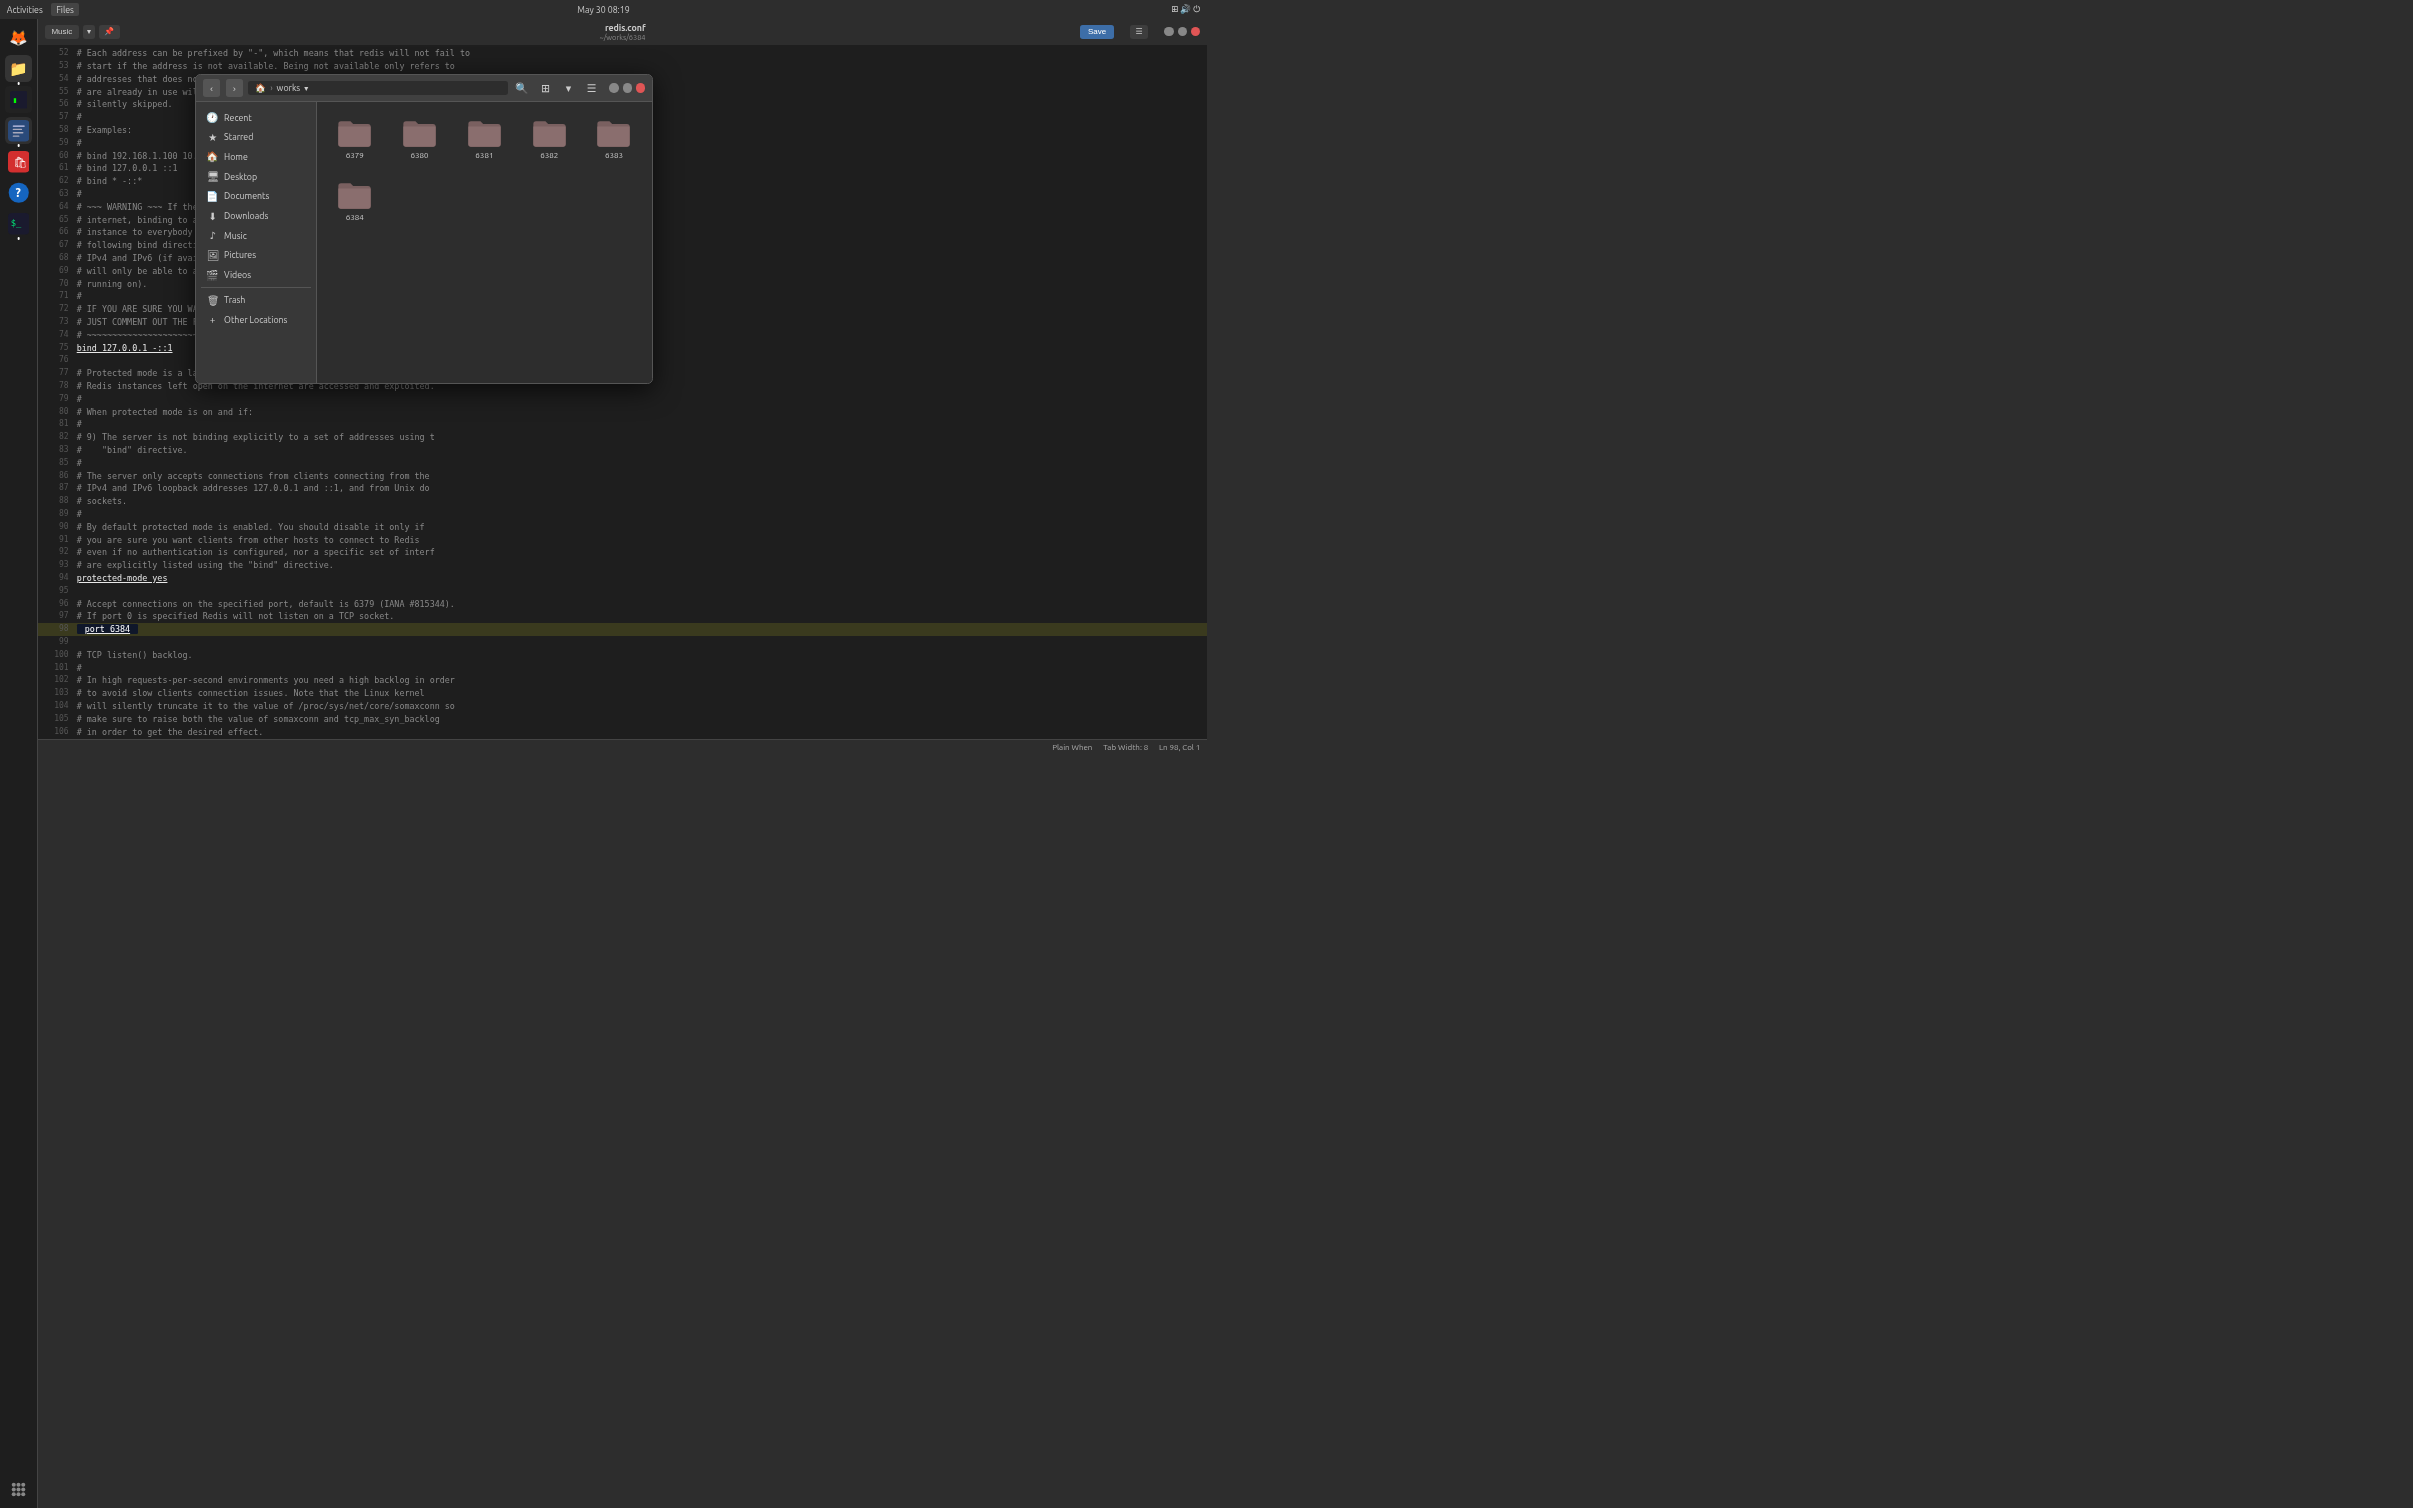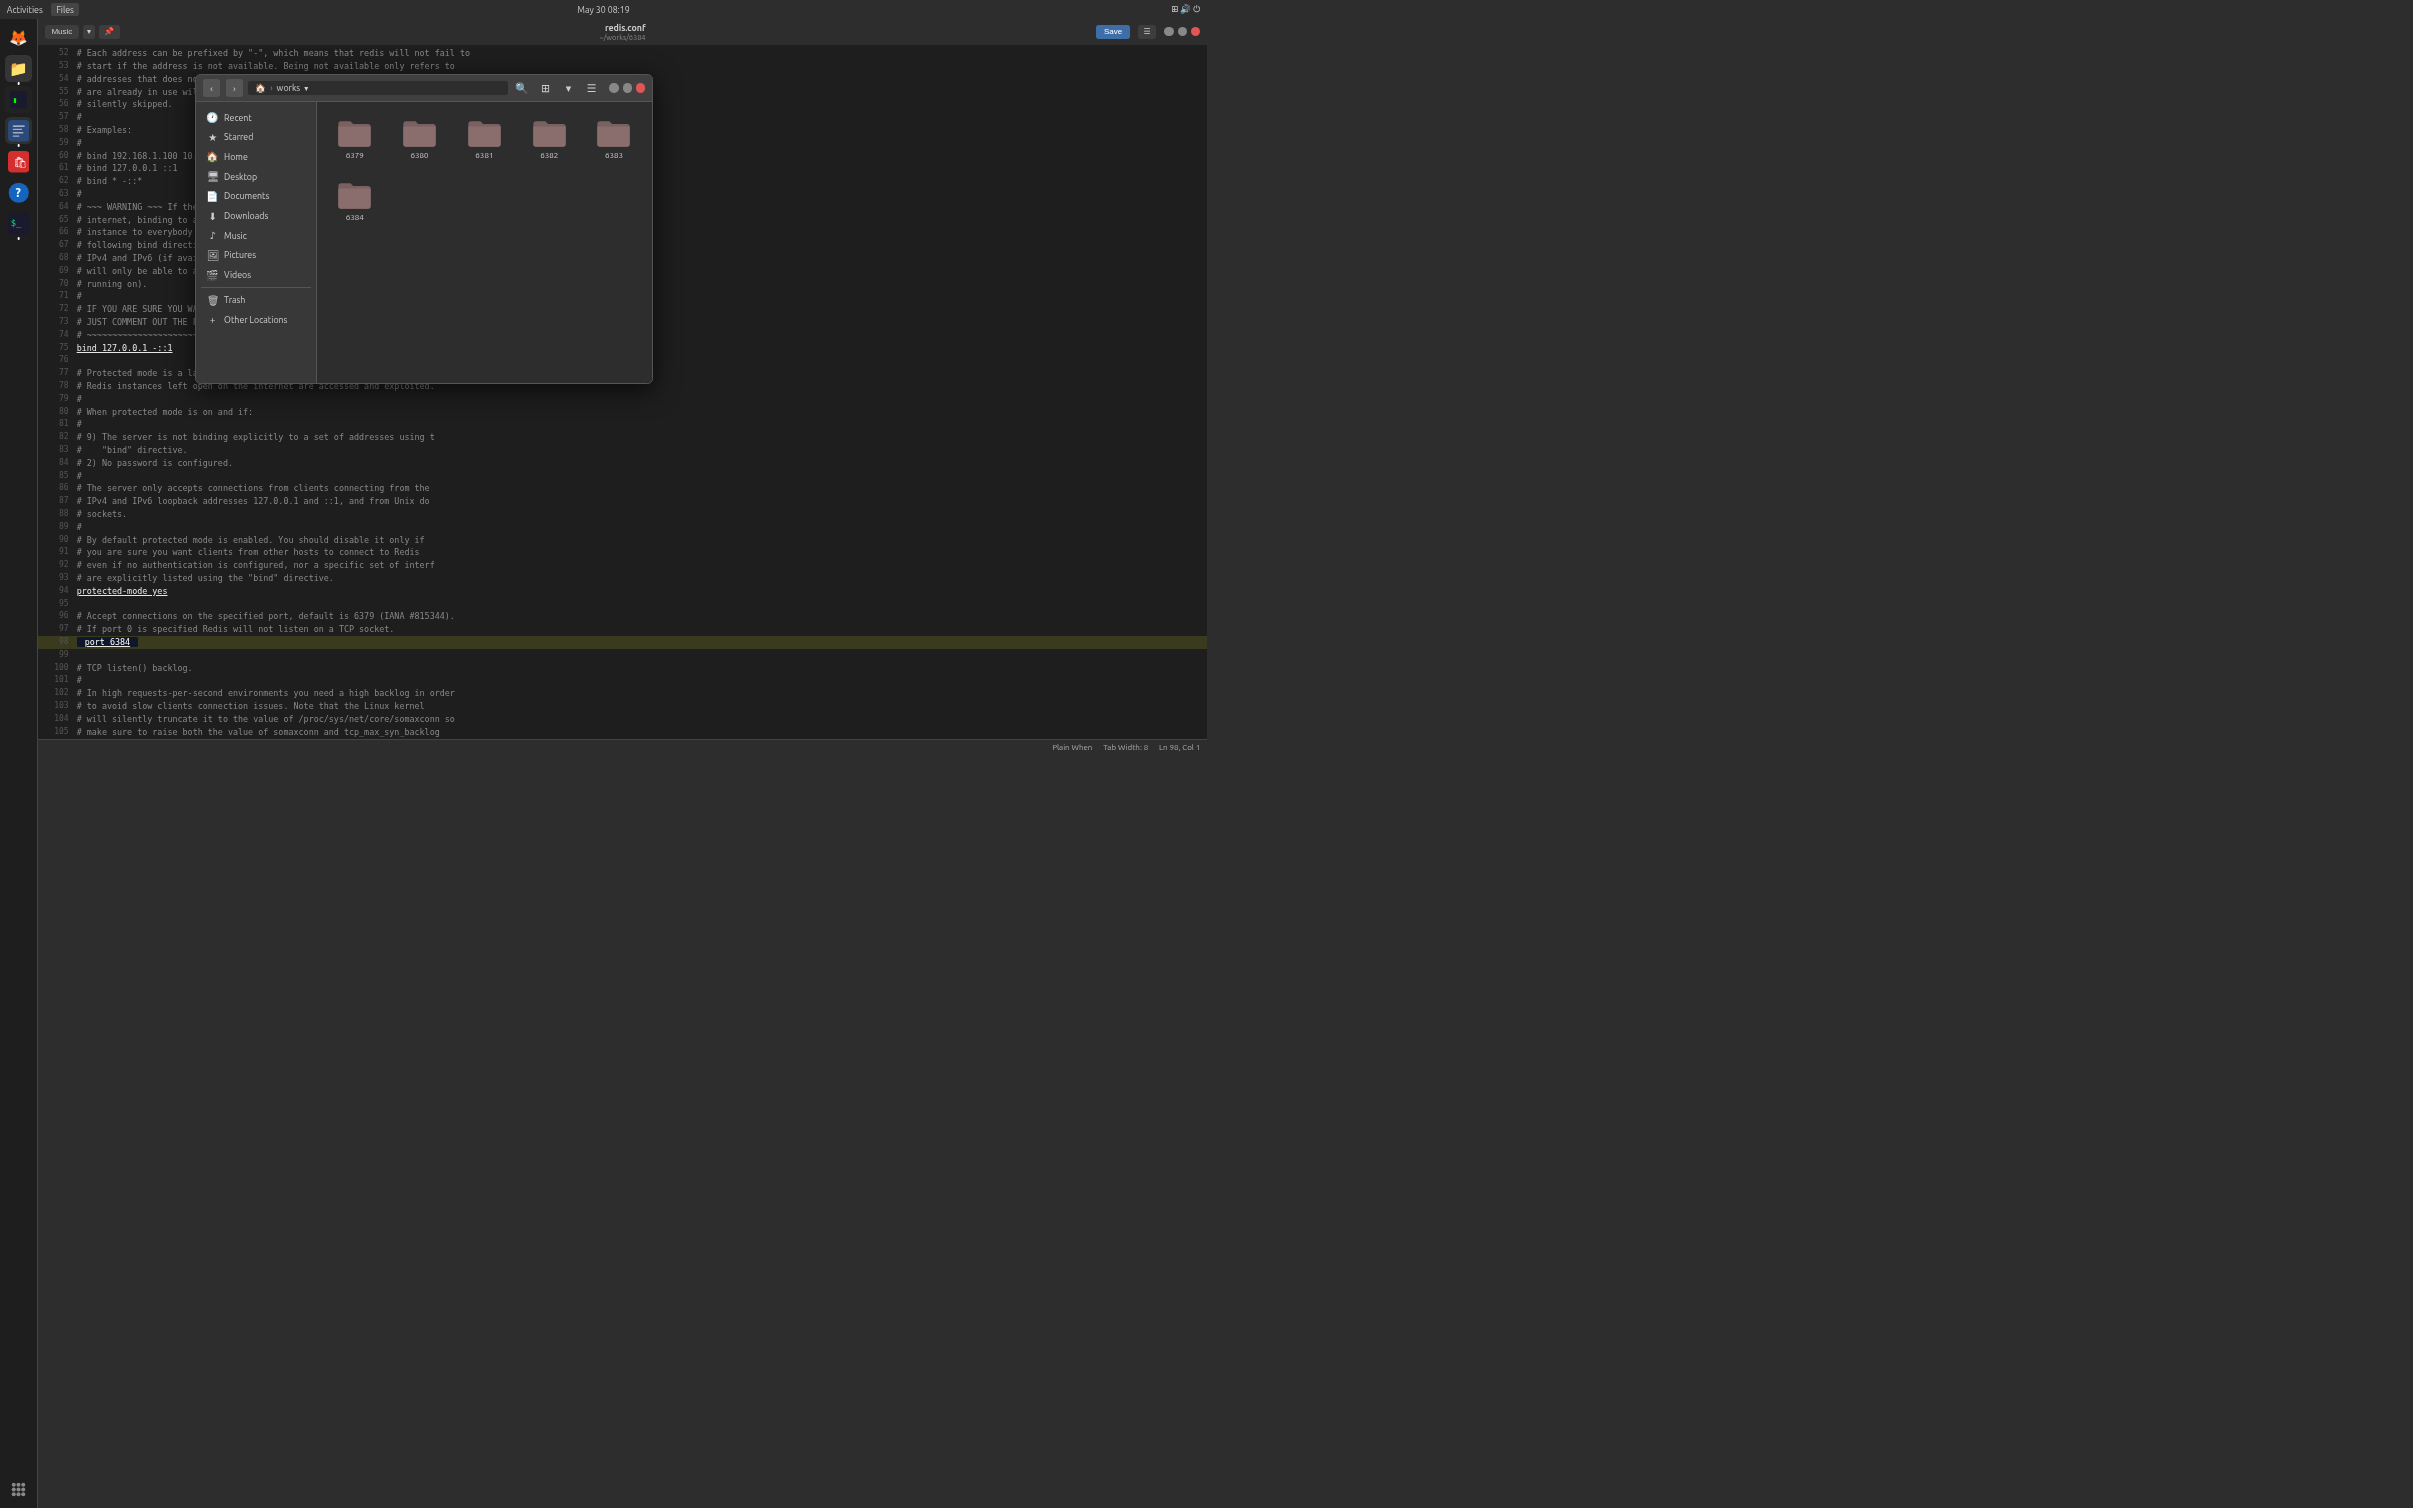--- a/index.html
+++ b/index.html
@@ -49,21 +49,21 @@
     }
     .editor-titlebar-center {
       position: absolute;
       left: 50%;
       transform: translateX(-50%);
       text-align: right;
     }
     .editor-title { color: #ccc; font-size: 8.8px; font-weight: bold; }
     .editor-subtitle { color: #888; font-size: 7.4px; }
     .editor-toolbar-left { display: flex; align-items: center; gap: 4px; }
-    .editor-toolbar-right { display: flex; align-items: center; gap: 8px; margin-left: auto; }
+    .editor-toolbar-right { display: flex; align-items: center; gap: 16px; margin-left: auto; }
 
     .btn-open {
       background: #3d3d3d;
       color: #ccc;
       border: none;
       padding: 2.7px 6.7px;
       border-radius: 2.7px;
       font-size: 8px;
       cursor: pointer;
       display: flex;
@@ -508,24 +508,20 @@
         <span class="line-num">81</span>
         <span class="line-content comment">#</span>
       </div>
       <div class="code-line">
         <span class="line-num">82</span>
         <span class="line-content comment"># 9) The server is not binding explicitly to a set of addresses using t</span>
       </div>
       <div class="code-line">
         <span class="line-num">83</span>
         <span class="line-content comment">#    "bind" directive.</span>
-      </div>
-      <div class="code-line">
-        <span class="line-num">84</span>
-        <span class="line-content comment"># 2) No password is configured.</span>
       </div>
       <div class="code-line">
         <span class="line-num">85</span>
         <span class="line-content comment">#</span>
       </div>
       <div class="code-line">
         <span class="line-num">86</span>
         <span class="line-content comment"># The server only accepts connections from clients connecting from the</span>
       </div>
       <div class="code-line">

